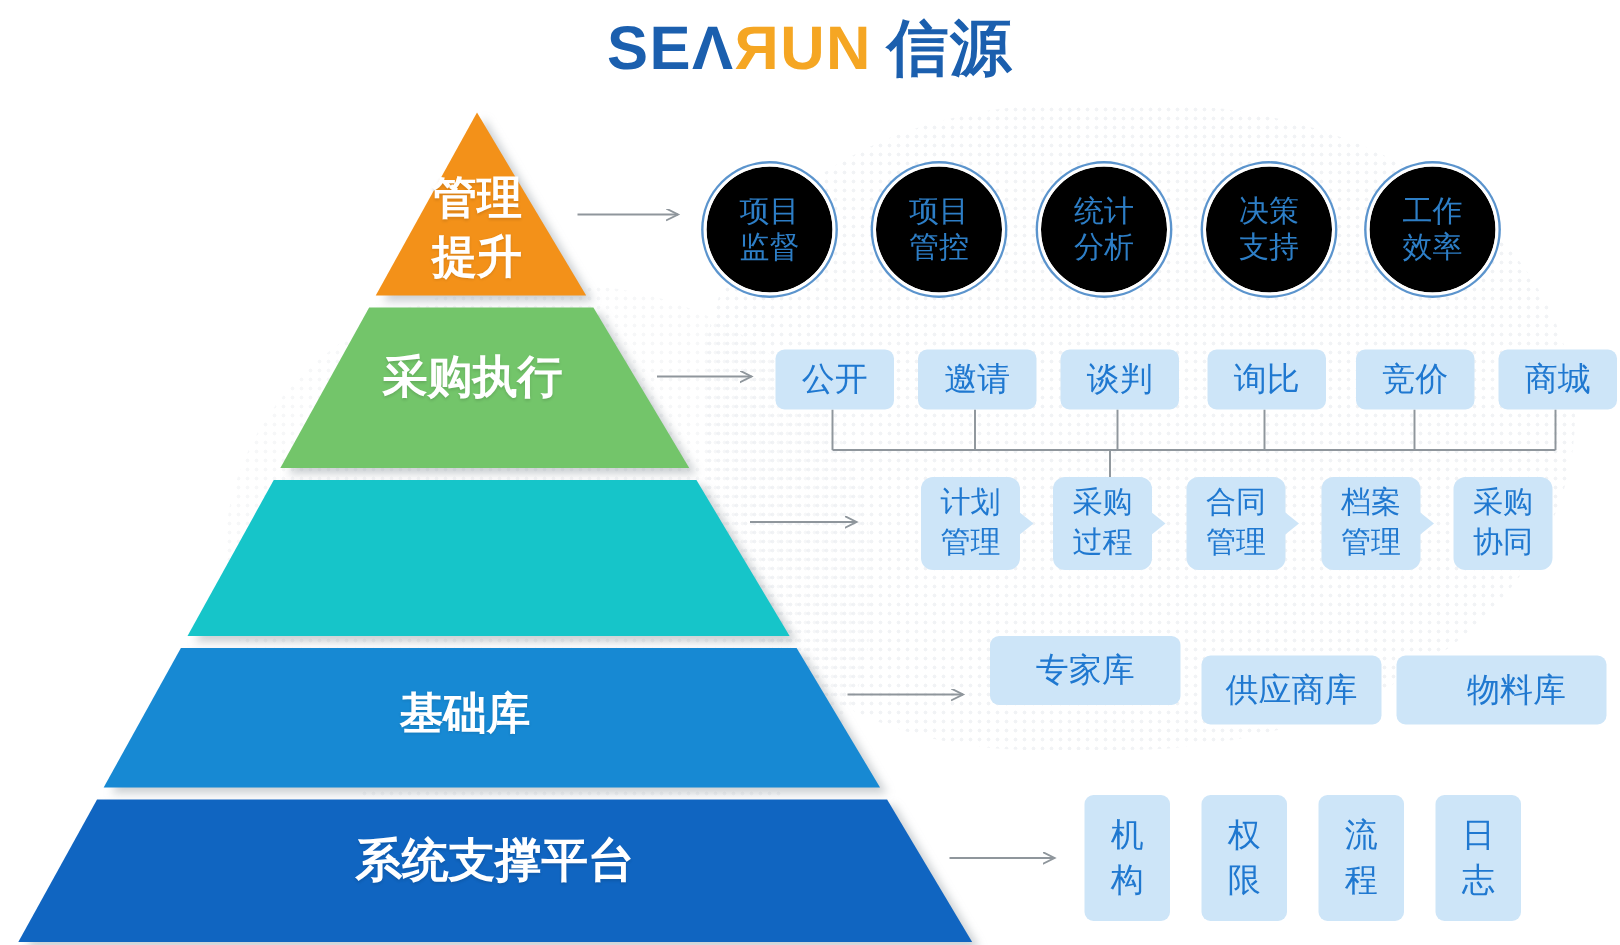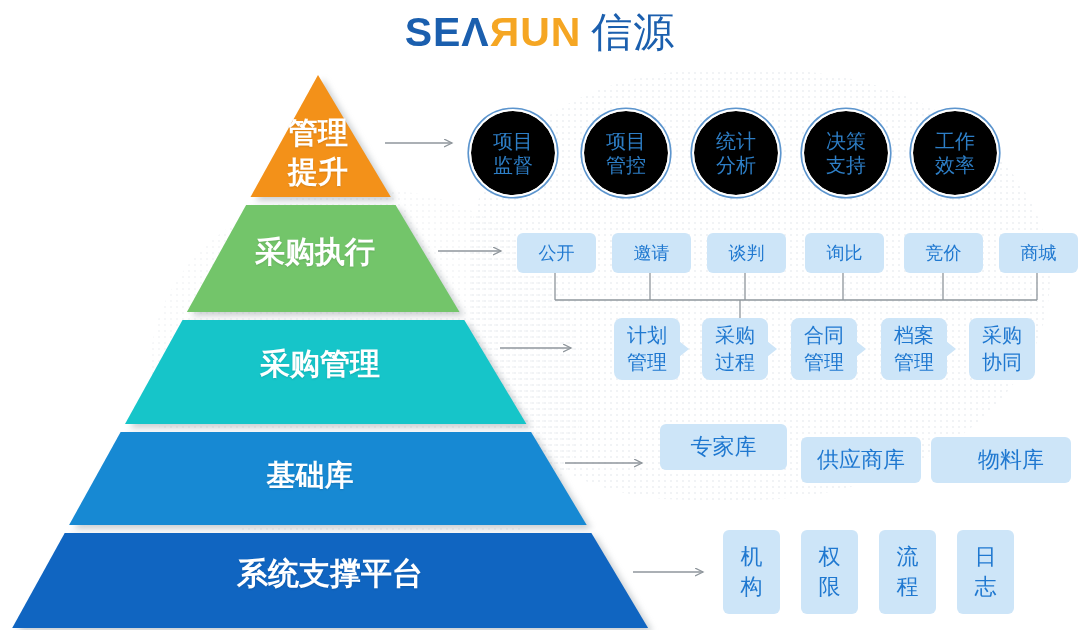--- a/index.html
+++ b/index.html
@@ -22,21 +22,21 @@
   .layer{position:absolute;left:0;top:0;z-index:1;}
   .pyr{filter:drop-shadow(5px 4px 3px rgba(110,120,130,.35));}
 
   
   .logo{
     position:absolute;left:0;right:0;top:12px;text-align:center;z-index:2;
     font-size:41px;font-weight:800;letter-spacing:1px;line-height:1;
   }
   .logo .b{color:#1B5FAE;}
   .logo .o{color:#F5A623;}
-  .logo .cn{color:#1B5FAE;margin-left:10px;font-weight:400;}
+  .logo .cn{color:#1B5FAE;margin-left:10px;font-weight:700;}
 
   
   .lvl-label{
     position:absolute;z-index:2;color:#ffffff;font-weight:700;
     text-align:center;transform:translate(-50%,-50%);white-space:nowrap;
     text-shadow:0 1px 2px rgba(0,0,0,.12);
   }
   .lvl-label.two{line-height:1.3;}
 
   
@@ -47,21 +47,21 @@
     display:flex;flex-direction:column;align-items:center;justify-content:center;
     color:#2D7EC6;font-size:20px;font-weight:500;line-height:1.2;text-align:center;
   }
 
   
   .chip{
     position:absolute;z-index:2;background:#CDE5F8;border-radius:6px;
     color:#1F78D0;display:flex;flex-direction:column;align-items:center;justify-content:center;
     text-align:center;font-weight:500;
   }
-  .chip.r2{width:79px;height:40px;font-size:18px;}
+  .chip.r2{width:79px;height:40px;font-size:22px;}
   .chip.r3{width:66px;height:62px;font-size:20px;line-height:1.35;border-radius:8px;}
   .chip.r3.tail::after{
     content:'';position:absolute;right:-9px;top:50%;margin-top:-8px;
     border-left:10px solid #CDE5F8;border-top:8px solid transparent;border-bottom:8px solid transparent;
   }
   .chip.r4{height:46px;font-size:22px;}
   .chip.r5{width:57px;height:84px;font-size:22px;line-height:1.35;}
 </style>
 </head>
 <body>
@@ -95,21 +95,20 @@
     <line x1="633" y1="572" x2="703" y2="572" stroke="#8F969C" stroke-width="1.3" marker-end="url(#arrw)"></line>
 
     <path d="M555,273 L555,300 M650,273 L650,300 M745,273 L745,300 M843,273 L843,300 M943,273 L943,300 M1037,273 L1037,300 M555,300 L1037,300 M740,300 L740,318" fill="none" stroke="#8F969C" stroke-width="1.3"></path>
   </svg>
 
   <div class="lvl-label two" style="left:318px;top:152px;font-size:30px;">
     <div>管理</div>
     <div>提升</div>
   </div>
   <div class="lvl-label" style="left:315px;top:252px;font-size:30px;">采购执行</div>
-  <div class="lvl-label" style="left:320px;top:364px;font-size:30px;">采购管理</div>
   <div class="lvl-label" style="left:310px;top:476px;font-size:29px;">基础库</div>
   <div class="lvl-label" style="left:330px;top:574px;font-size:31px;">系统支撑平台</div>
 
   <div class="circle" style="left:469px;top:109px;">
     <div>项目</div>
     <div>监督</div>
   </div>
   <div class="circle" style="left:582px;top:109px;">
     <div>项目</div>
     <div>管控</div>

